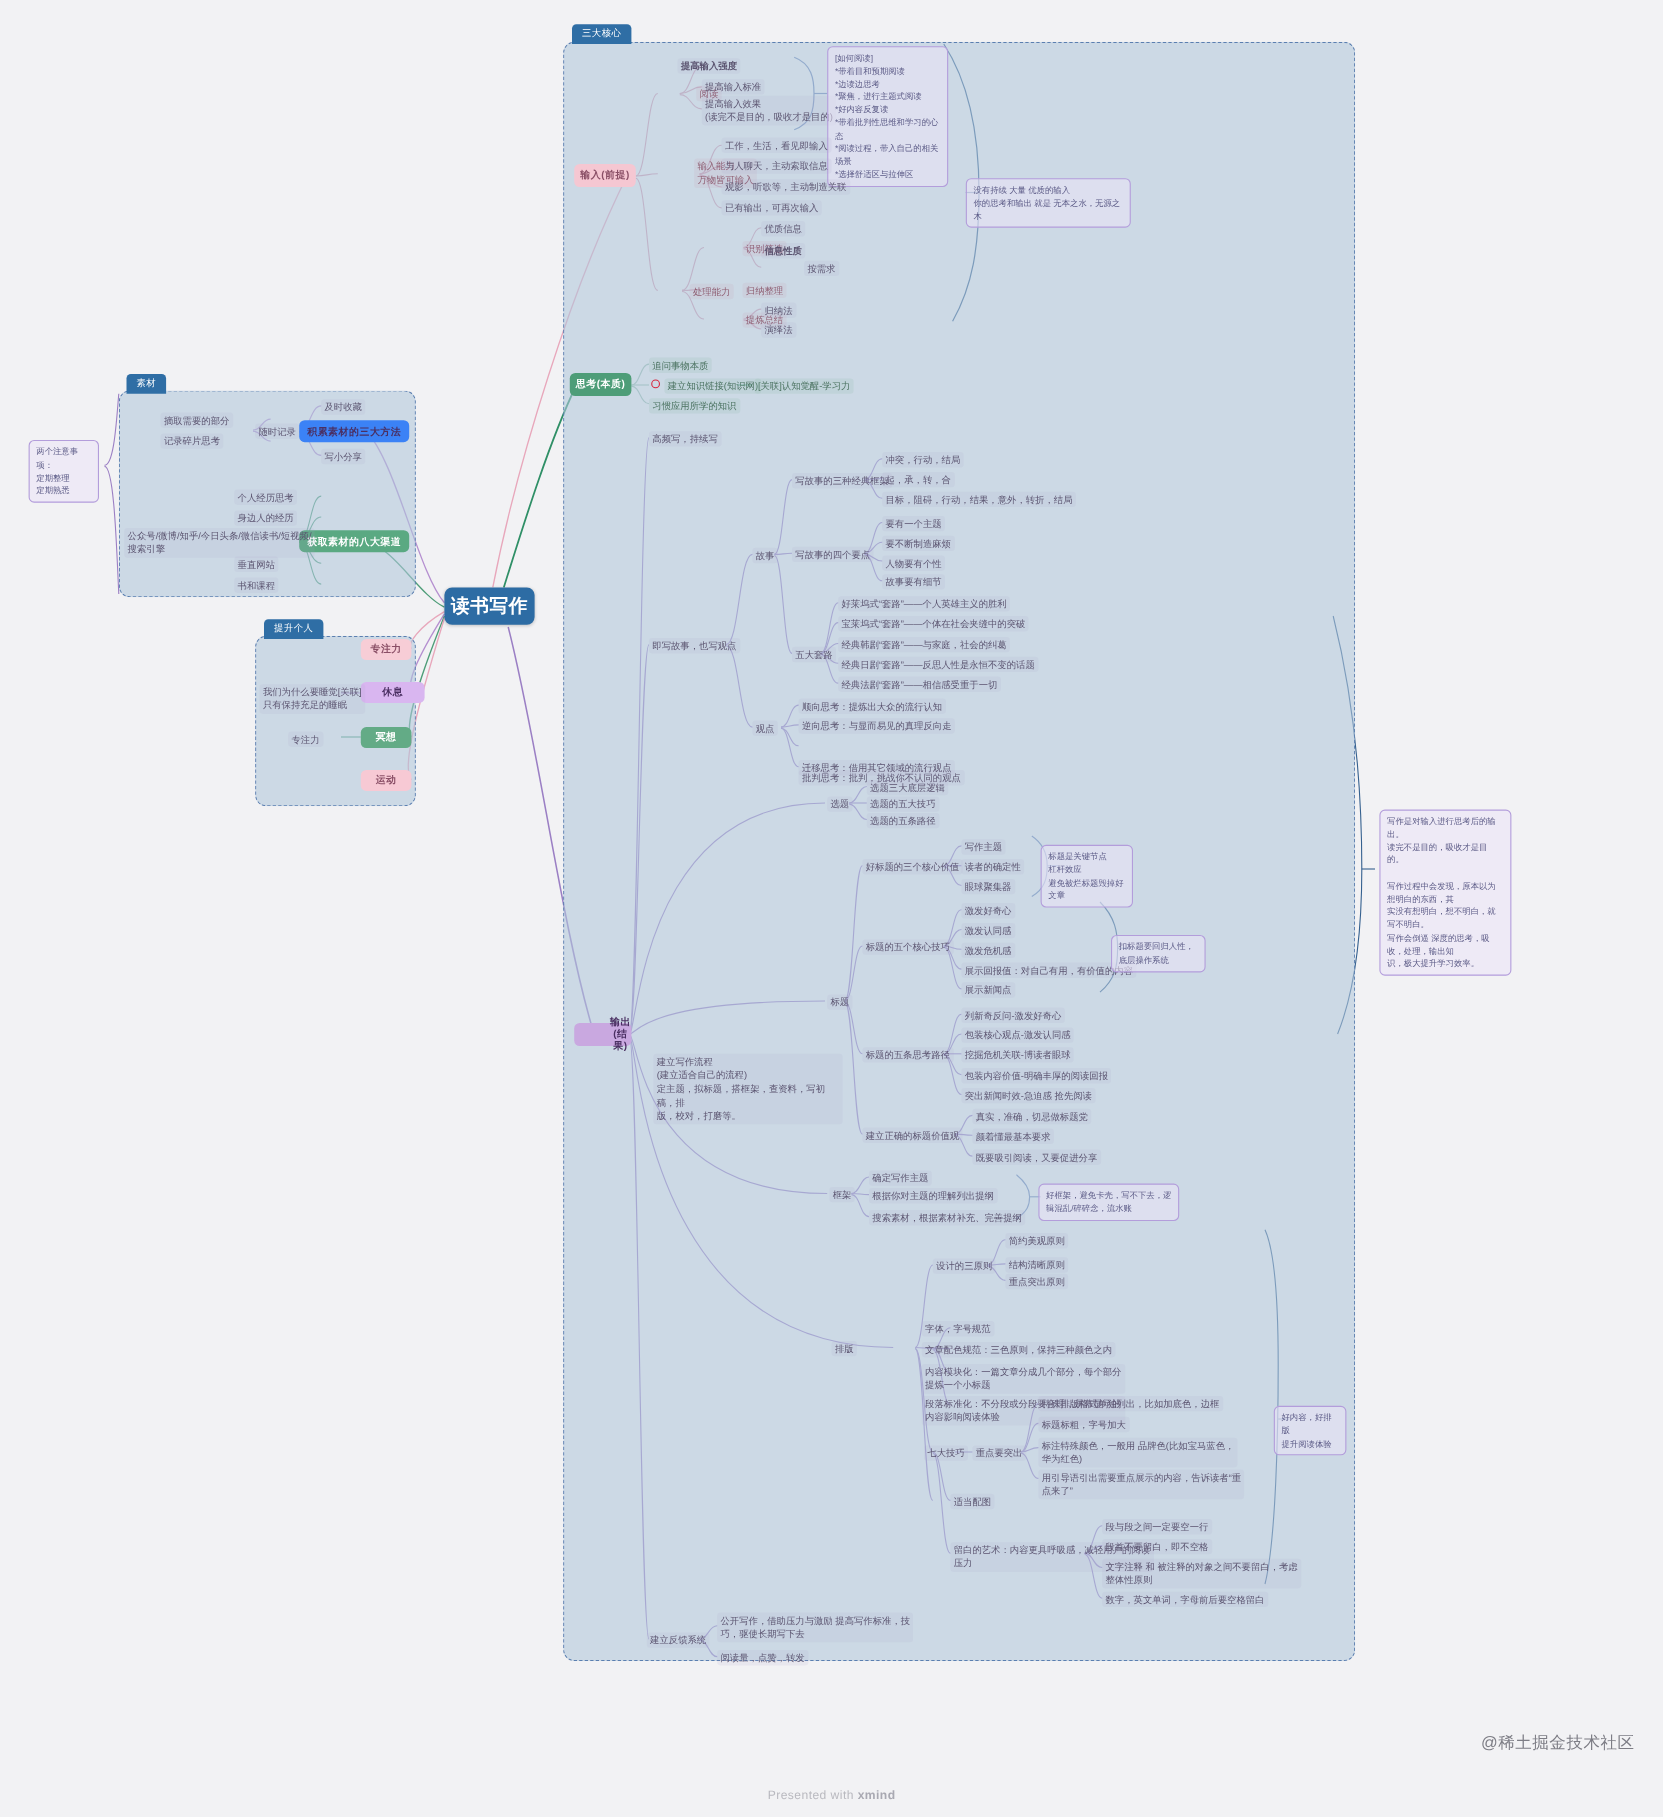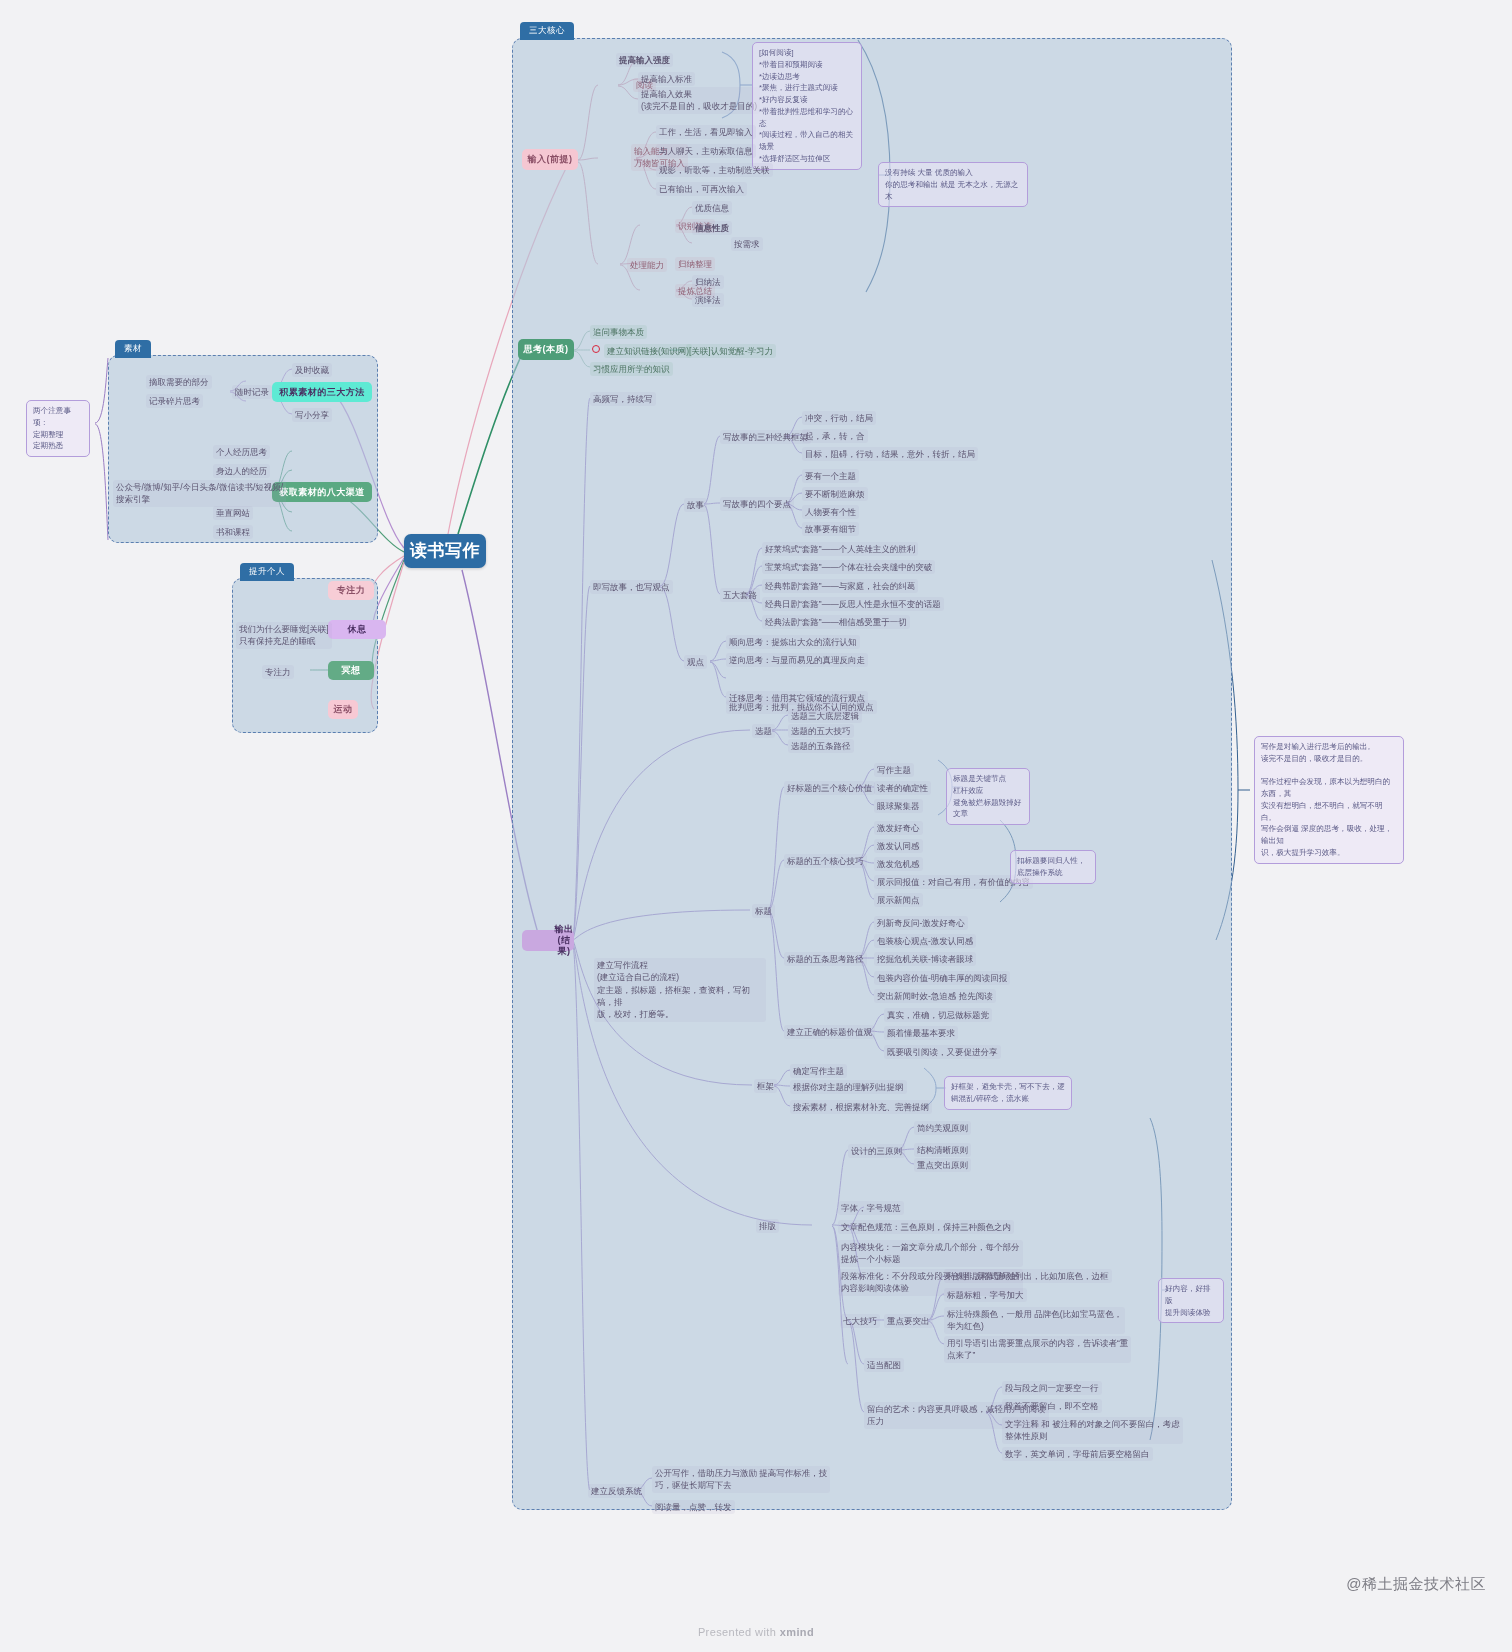--- a/index.html
+++ b/index.html
@@ -59,21 +59,21 @@
     letter-spacing:.5px;
   }
   .chip.central {
     background:#2d6ca4; color:#fff;
     font-size:17px; border-radius:7px;
     box-shadow:0 1px 3px rgba(0,0,0,.18);
   }
   .chip.pinkchip { background:#f5c7d2; color:#8a4f66; }
   .chip.greenchip { background:#4e9d78; color:#fff; }
   .chip.purplechip { background:#c9a8e0; color:#4a2f62;padding-left:32px; }
-  .chip.lilacchip { background:#5eead4; color:#4a2f62; }
+  .chip.lilacchip { background:#3b82f6; color:#4a2f62; }
   .chip.greenlight { background:#5aa982; color:#fff; }
   .chip.pinkpale { background:#f7cdd6; color:#8a4f66; }
   .chip.purplepale { background:#d9b6f0; color:#4a2f62; }
   .chip.greenpale { background:#63ab86; color:#fff; }
   .chip.pinkpale2 { background:#f7c9d4; color:#8a4f66; }
 
   
   .note {
     position:absolute;
     border:1px solid #b39ddb;
@@ -455,21 +455,21 @@
   <div class="n" style="left:1002px; top:1447px;">数字，英文单词，字母前后要空格留白</div>
 
   <div class="note" style="left:1158px; top:1278px; width:66px;">好内容，好排版
 提升阅读体验</div>
 
   <div class="n" style="left:588px; top:1484px;">建立反馈系统</div>
   <div class="n" style="left:652px; top:1466px;">公开写作，借助压力与激励 提高写作标准，技
 巧，驱使长期写下去</div>
   <div class="n" style="left:652px; top:1500px;">阅读量，点赞，转发</div>
 
-  <div class="note" style="left:1254px; top:736px; width:150px;">写作是对输入进行思考后的输出。
+  <div class="note" style="left:1254px; top:736px; width:120px;">写作是对输入进行思考后的输出。
 读完不是目的，吸收才是目的。
 
 写作过程中会发现，原本以为想明白的东西，其
 实没有想明白，想不明白，就写不明白。
 写作会倒逼 深度的思考，吸收，处理，输出知
 识，极大提升学习效率。</div>
 
   <div class="note" style="left:26px; top:400px; width:64px;">两个注意事项：
 定期整理
 定期熟悉</div>
@@ -488,20 +488,20 @@
 搜索引擎</div>
   <div class="n" style="left:213px; top:506px;">垂直网站</div>
   <div class="n" style="left:213px; top:525px;">书和课程</div>
 
   <div class="chip pinkpale" style="left:328px; top:581px; width:46px; height:19px; font-size:9px;">专注力</div>
   <div class="chip purplepale" style="left:328px; top:620px; width:58px; height:19px; font-size:9px;">休息</div>
   <div class="n" style="left:236px; top:622px; white-space:pre-line;">我们为什么要睡觉[关联]
 只有保持充足的睡眠</div>
   <div class="chip greenpale" style="left:328px; top:661px; width:46px; height:19px; font-size:9px;">冥想</div>
   <div class="n" style="left:262px; top:665px;">专注力</div>
-  <div class="chip pinkpale2" style="left:328px; top:700px; width:30px; height:19px; font-size:9px;">运动</div>
+  <div class="chip pinkpale2" style="left:328px; top:700px; width:46px; height:19px; font-size:9px;">运动</div>
 
   <div class="watermark">@稀土掘金技术社区</div>
   <div class="xmind">
     <span>Presented with </span><b>xmind</b>
   </div>
 
 </div>
 
 </body></html>

